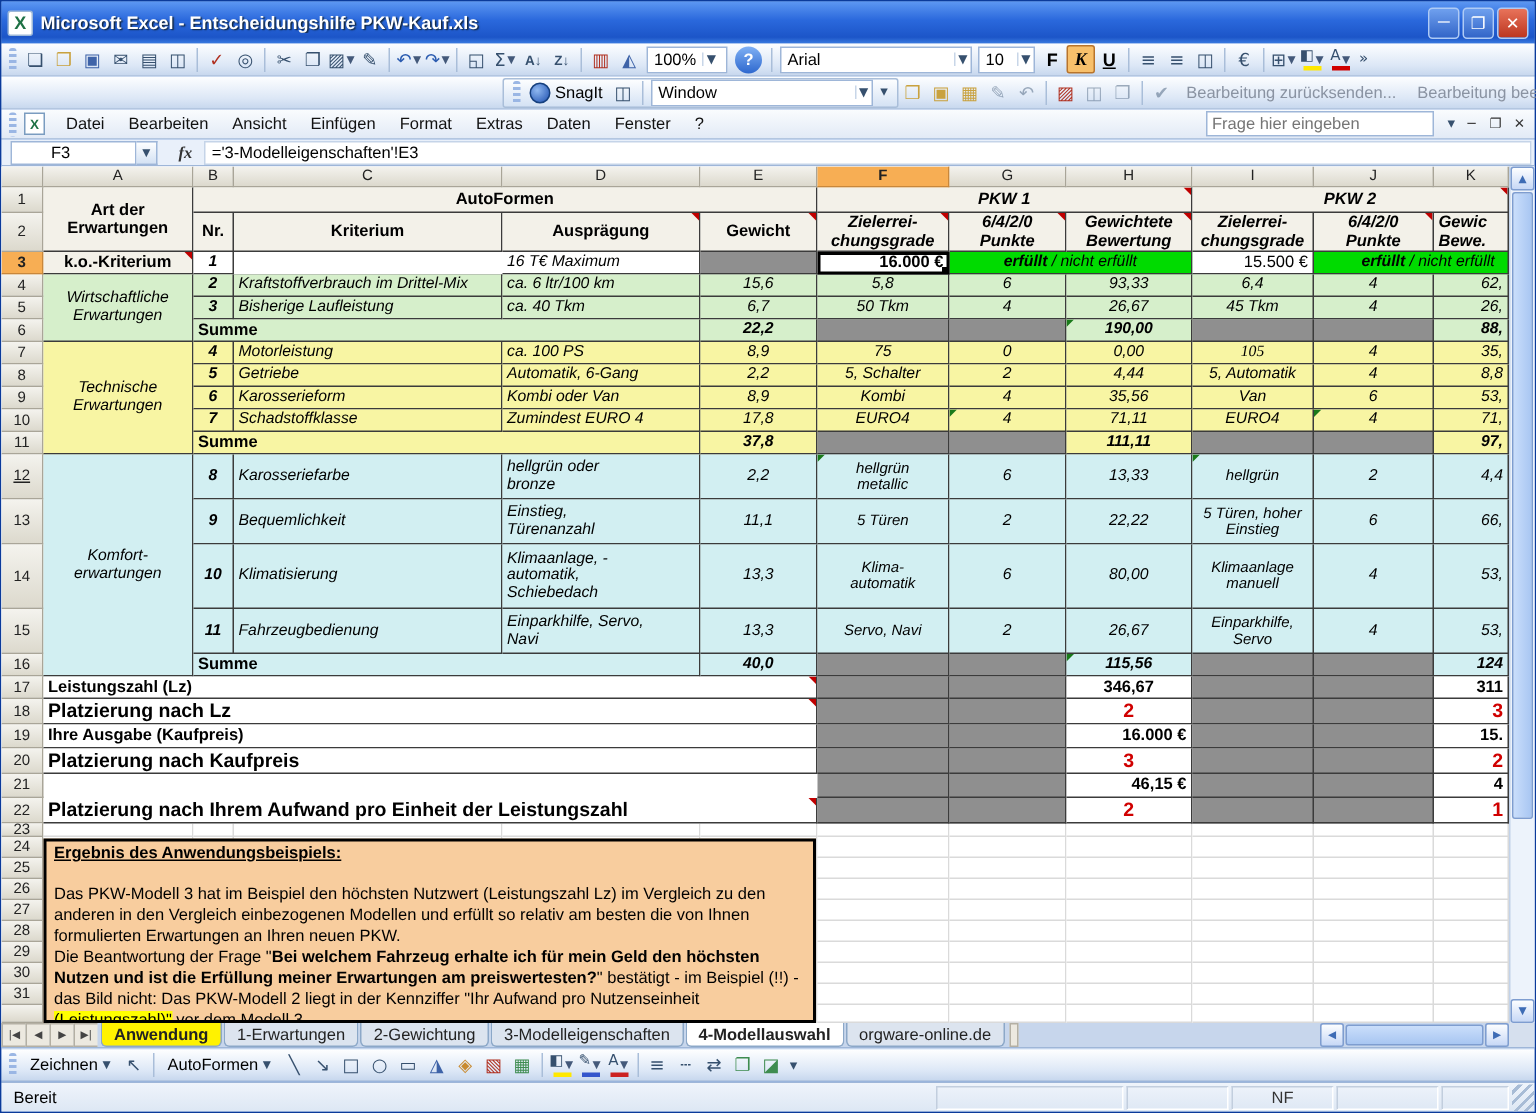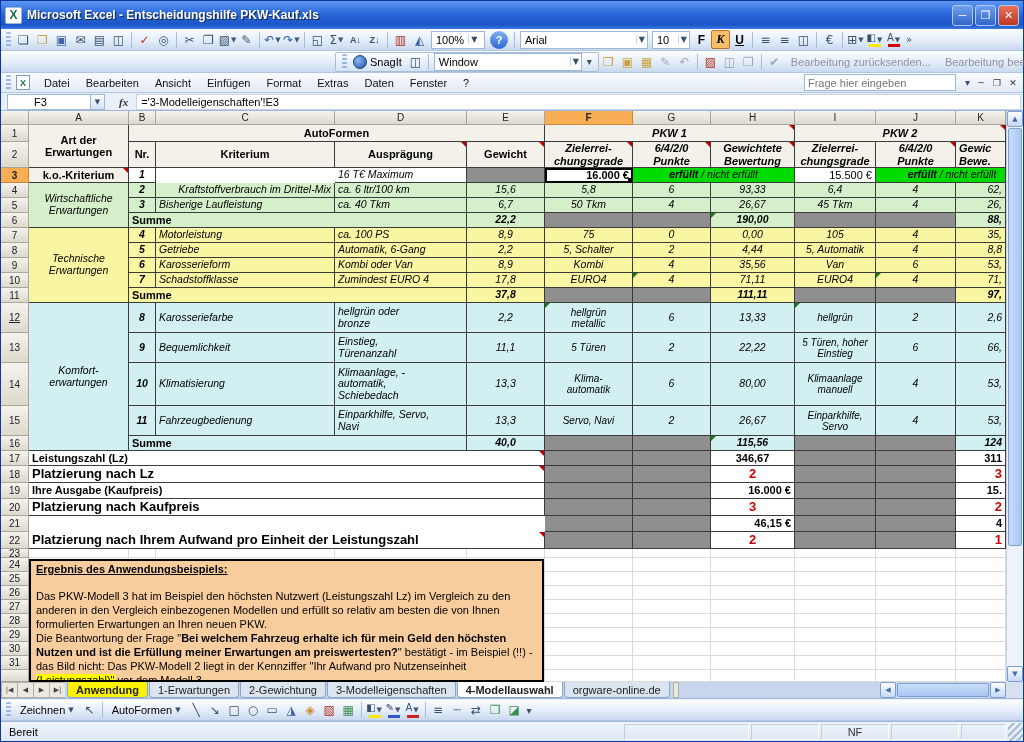--- a/index.html
+++ b/index.html
@@ -545,21 +545,21 @@
           </div>
           <div class="cell R" style="grid-area: 4 / 10;">15.500 €</div>
           <div class="cell bgn i C pl" style="grid-area: 4 / 11 / auto / span 2;">
             <span class="ln"><span class="b">erfüllt</span><span> / nicht erfüllt</span></span>
           </div>
           <div class="cell g i C" style="grid-area: 5 / 2 / span 3;">
             <span class="ln">Wirtschaftliche</span>
             <span class="ln">Erwartungen</span>
           </div>
           <div class="cell g bi C" style="grid-area: 5 / 3;">2</div>
-          <div class="cell g i" style="grid-area: 5 / 4; text-align: right;">Kraftstoffverbrauch im Drittel-Mix</div>
+          <div class="cell g i" style="grid-area: 5 / 4;">Kraftstoffverbrauch im Drittel-Mix</div>
           <div class="cell g i" style="grid-area: 5 / 5;">ca. 6 ltr/100 km</div>
           <div class="cell g i C" style="grid-area: 5 / 6;">15,6</div>
           <div class="cell g i C" style="grid-area: 5 / 7;">5,8</div>
           <div class="cell g i C" style="grid-area: 5 / 8;">6</div>
           <div class="cell g i C" style="grid-area: 5 / 9;">93,33</div>
           <div class="cell g i C" style="grid-area: 5 / 10;">6,4</div>
           <div class="cell g i C" style="grid-area: 5 / 11;">4</div>
           <div class="cell g i R" style="grid-area: 5 / 12;">62,</div>
           <div class="cell g bi C" style="grid-area: 6 / 3;">3</div>
           <div class="cell g i" style="grid-area: 6 / 4;">Bisherige Laufleistung</div>
@@ -583,21 +583,21 @@
             <span class="ln">Technische</span>
             <span class="ln">Erwartungen</span>
           </div>
           <div class="cell y bi C" style="grid-area: 8 / 3;">4</div>
           <div class="cell y i" style="grid-area: 8 / 4;">Motorleistung</div>
           <div class="cell y i" style="grid-area: 8 / 5;">ca. 100 PS</div>
           <div class="cell y i C" style="grid-area: 8 / 6;">8,9</div>
           <div class="cell y i C" style="grid-area: 8 / 7;">75</div>
           <div class="cell y i C" style="grid-area: 8 / 8;">0</div>
           <div class="cell y i C" style="grid-area: 8 / 9;">0,00</div>
-          <div class="cell y i C" style="grid-area: 8 / 10;">105</div>
+          <div class="cell y i C" style="grid-area: 8 / 10; font-family: Liberation Serif, serif;">105</div>
           <div class="cell y i C" style="grid-area: 8 / 11;">4</div>
           <div class="cell y i R" style="grid-area: 8 / 12;">35,</div>
           <div class="cell y bi C" style="grid-area: 9 / 3;">5</div>
           <div class="cell y i" style="grid-area: 9 / 4;">Getriebe</div>
           <div class="cell y i" style="grid-area: 9 / 5;">Automatik, 6-Gang</div>
           <div class="cell y i C" style="grid-area: 9 / 6;">2,2</div>
           <div class="cell y i C" style="grid-area: 9 / 7;">5, Schalter</div>
           <div class="cell y i C" style="grid-area: 9 / 8;">2</div>
           <div class="cell y i C" style="grid-area: 9 / 9;">4,44</div>
           <div class="cell y i C" style="grid-area: 9 / 10;">5, Automatik</div>
@@ -643,21 +643,21 @@
           </div>
           <div class="cell c i C" style="grid-area: 13 / 6;">2,2</div>
           <div class="cell c i C sm gtl" style="grid-area: 13 / 7;">
             <span class="ln">hellgrün</span>
             <span class="ln">metallic</span>
           </div>
           <div class="cell c i C" style="grid-area: 13 / 8;">6</div>
           <div class="cell c i C" style="grid-area: 13 / 9;">13,33</div>
           <div class="cell c i C sm gtl" style="grid-area: 13 / 10;">hellgrün</div>
           <div class="cell c i C" style="grid-area: 13 / 11;">2</div>
-          <div class="cell c i R" style="grid-area: 13 / 12;">2,6</div>
+          <div class="cell c i R" style="grid-area: 13 / 12;">4,4</div>
           <div class="cell c bi C" style="grid-area: 14 / 3;">9</div>
           <div class="cell c i" style="grid-area: 14 / 4;">Bequemlichkeit</div>
           <div class="cell c i" style="grid-area: 14 / 5;">
             <span class="ln">Einstieg,</span>
             <span class="ln">Türenanzahl</span>
           </div>
           <div class="cell c i C" style="grid-area: 14 / 6;">11,1</div>
           <div class="cell c i C sm" style="grid-area: 14 / 7;">5 Türen</div>
           <div class="cell c i C" style="grid-area: 14 / 8;">2</div>
           <div class="cell c i C" style="grid-area: 14 / 9;">22,22</div>

